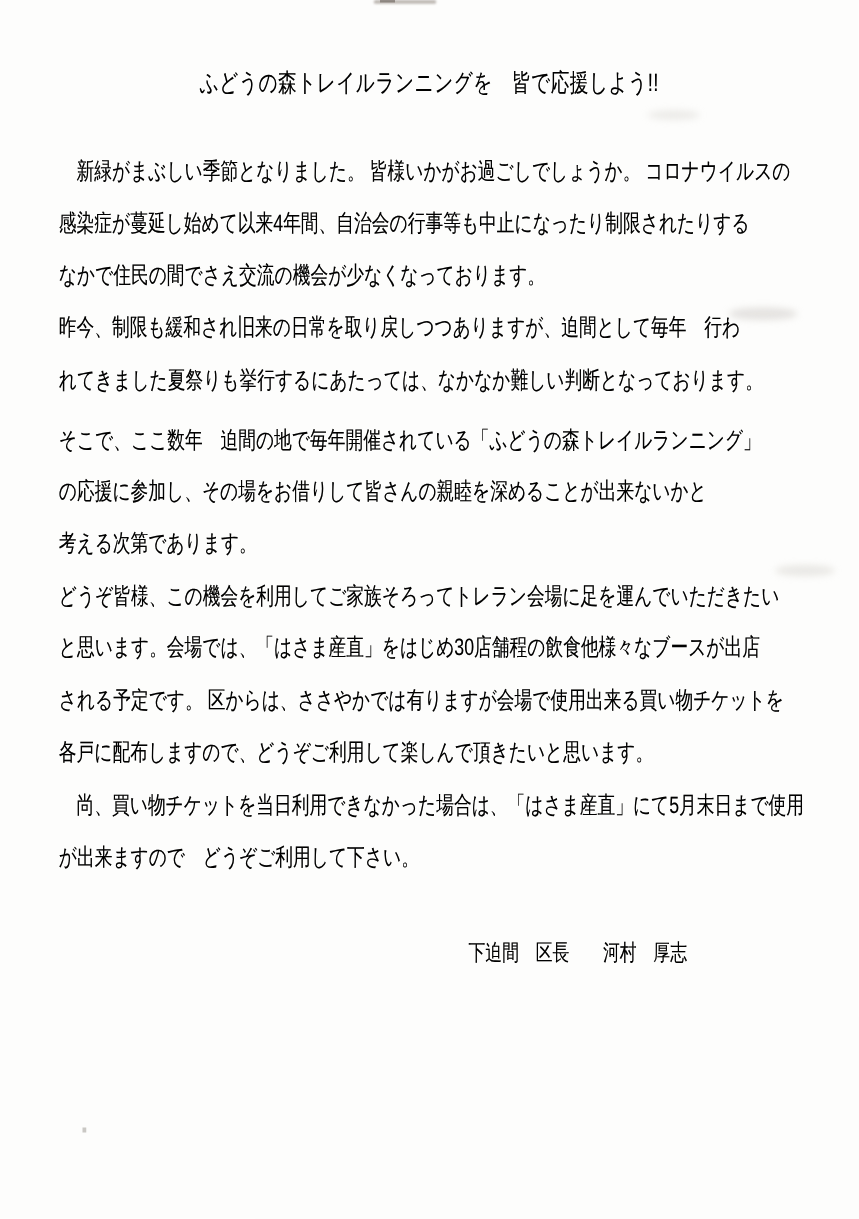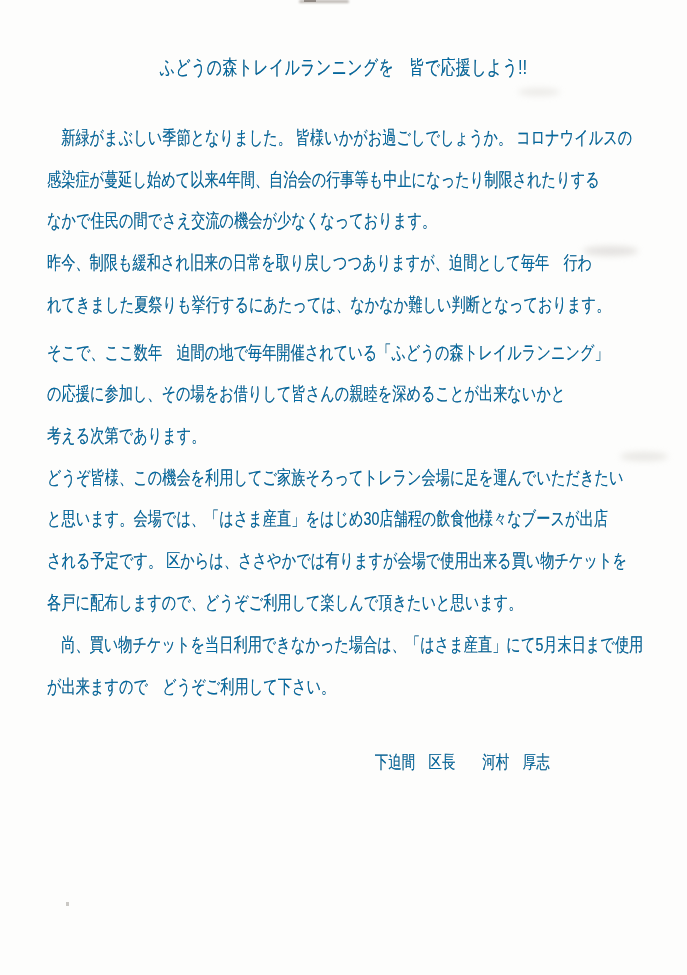--- a/index.html
+++ b/index.html
@@ -3,21 +3,21 @@
 <meta charset="utf-8">
 <style>
   html, body { margin: 0; padding: 0; }
   .page {
     position: relative;
     width: 687px;
     height: 975px;
     background: #fdfdfc;
     overflow: hidden;
     font-family: "Liberation Sans", sans-serif;
-    color: #0369a1;
+    color: #000000;
   }
   
   .scale-wrap {
     position: absolute;
     top: 0; left: 0;
     width: 920px;
     height: 975px;
     transform: scaleX(0.7467);
     transform-origin: top left;
   }

